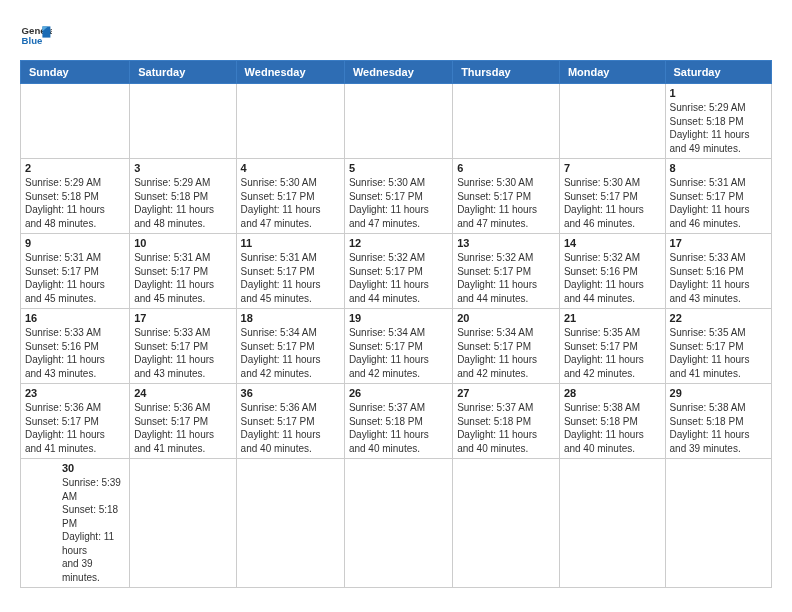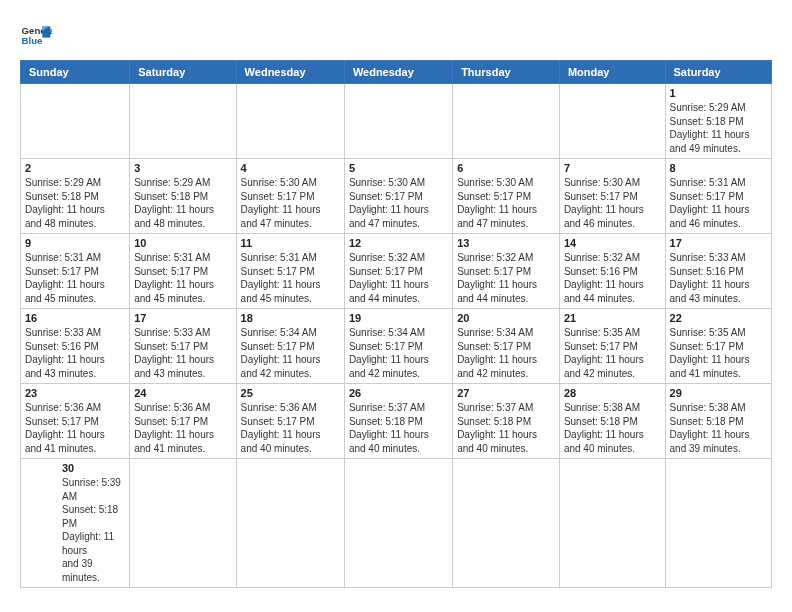--- a/index.html
+++ b/index.html
@@ -297,21 +297,21 @@
 and 41 minutes.</div>
           </td>
           <td>
             <span class="day-number">24</span>
             <div class="day-info" style="white-space: pre-line;">Sunrise: 5:36 AM
 Sunset: 5:17 PM
 Daylight: 11 hours
 and 41 minutes.</div>
           </td>
           <td>
-            <span class="day-number">25</span>
+            <span class="day-number">36</span>
             <div class="day-info" style="white-space: pre-line;">Sunrise: 5:36 AM
 Sunset: 5:17 PM
 Daylight: 11 hours
 and 40 minutes.</div>
           </td>
           <td>
             <span class="day-number">26</span>
             <div class="day-info" style="white-space: pre-line;">Sunrise: 5:37 AM
 Sunset: 5:18 PM
 Daylight: 11 hours

